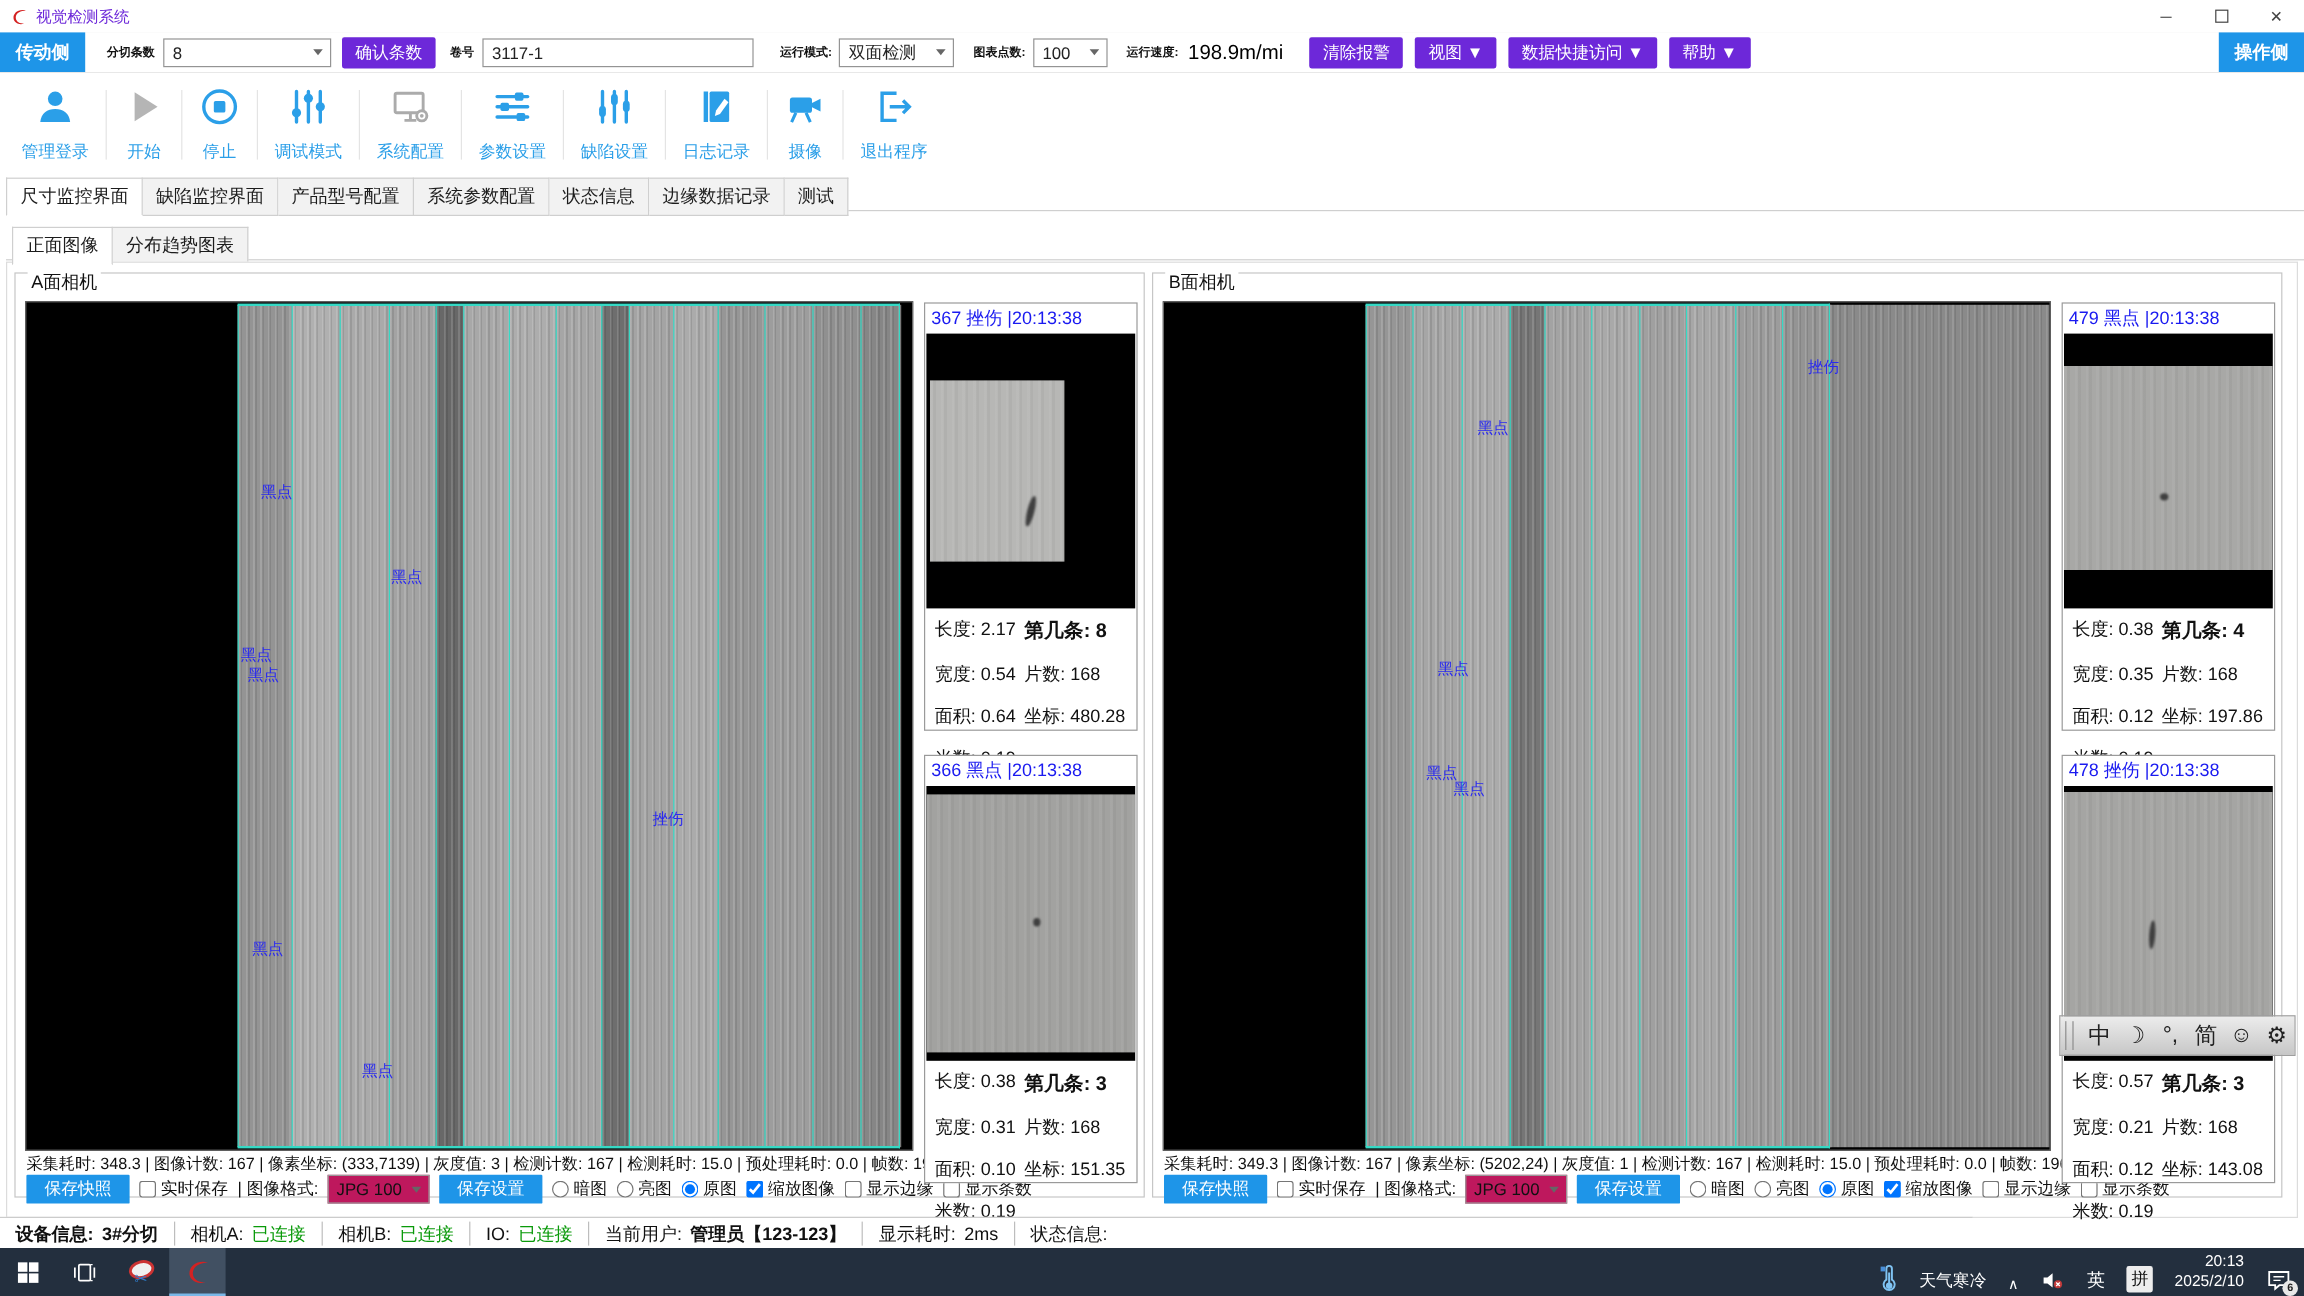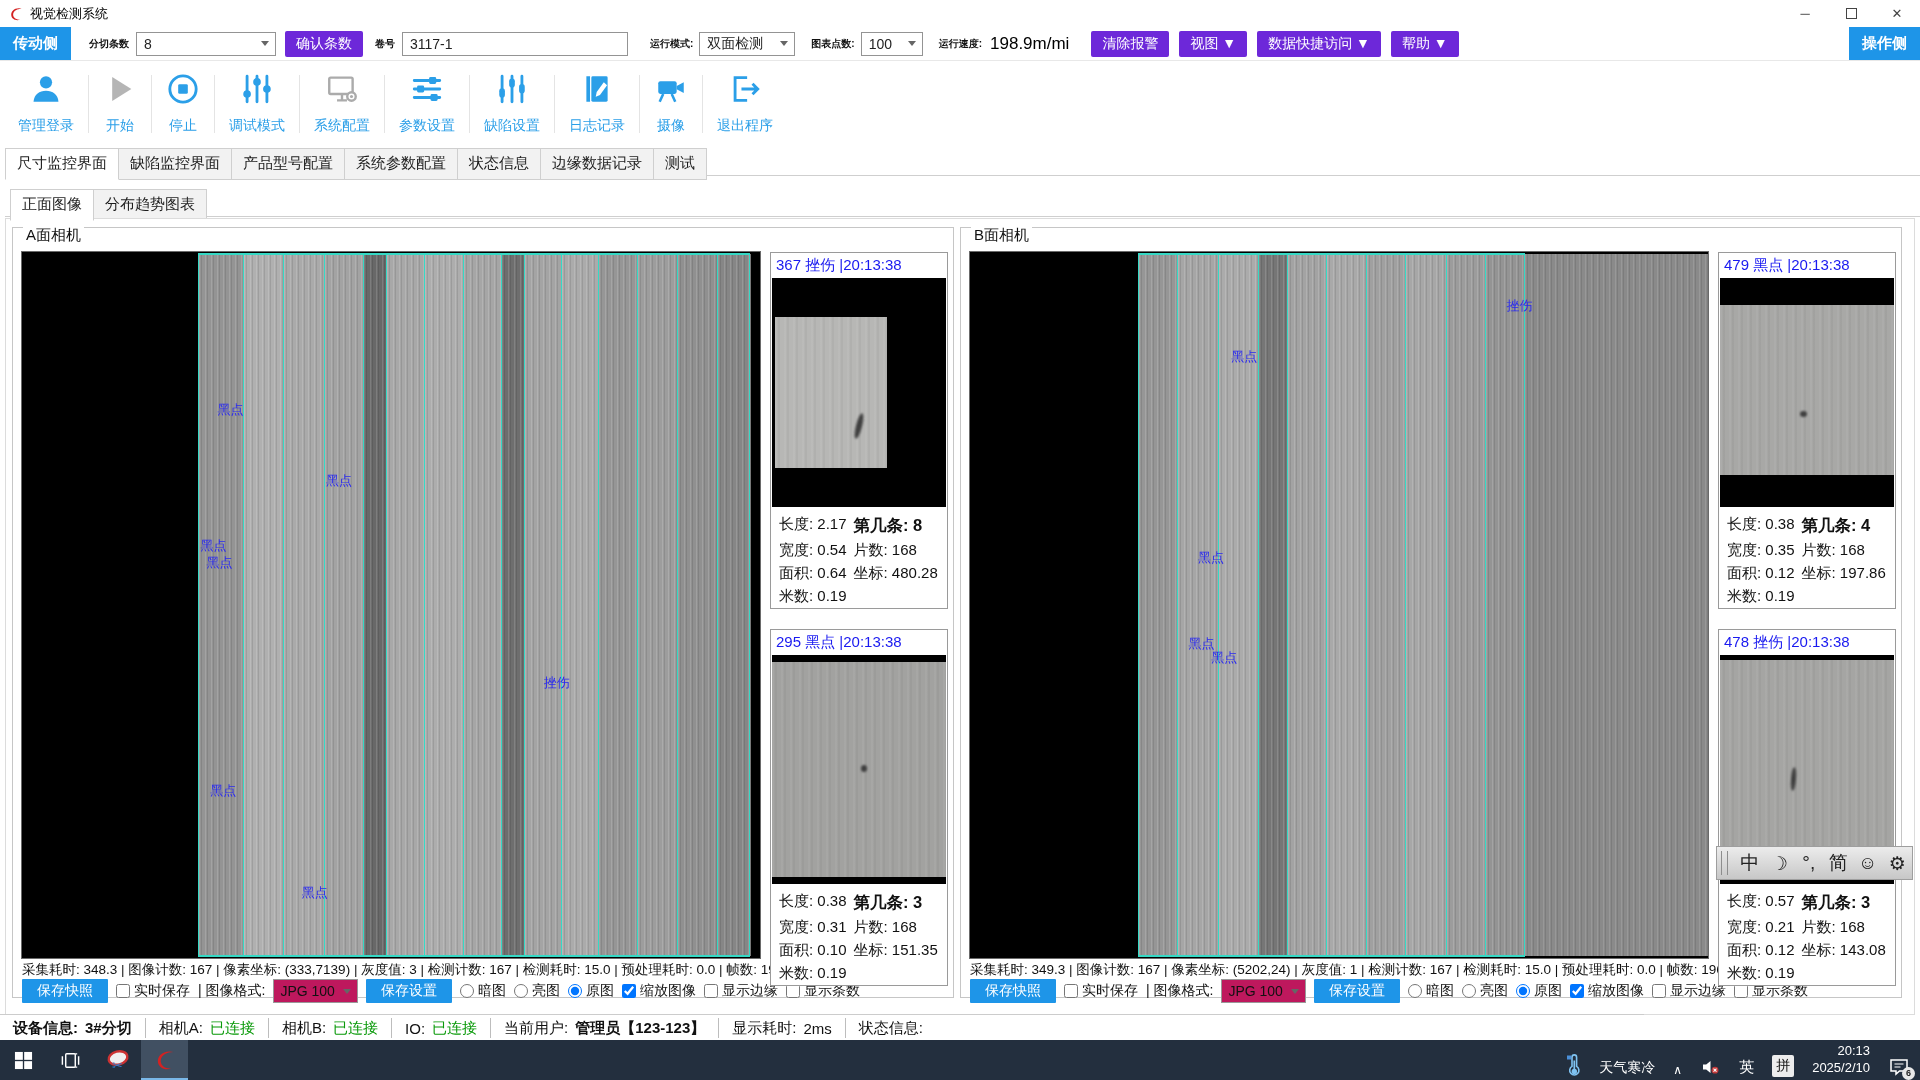--- a/index.html
+++ b/index.html
@@ -1,21 +1,21 @@
 <!DOCTYPE html>
 <html><head>
 <meta charset="utf-8">
 <style>
   html,body{margin:0;padding:0;width:1920px;height:1080px;overflow:hidden;background:#fff;
     font-family:"Liberation Sans","DejaVu Sans",sans-serif;-webkit-font-smoothing:antialiased;}
   
   #titlebar{position:absolute;left:0;top:0;width:1920px;height:27px;background:#fff;
     border-bottom:1px solid #ededed;display:flex;align-items:center;}
   #titlebar .logo{margin:0 6px 0 8px;display:flex;}
-  #titlebar .title{font-size:13px;color:#000000;}
+  #titlebar .title{font-size:13px;color:#6d28d9;}
   .win-ctrls{margin-left:auto;display:flex;height:27px;}
   .win-btn{width:46px;height:27px;display:flex;align-items:center;justify-content:center;color:#444;font-size:13px;}
   .win-btn .maxbox{width:9px;height:9px;border:1px solid #444;display:block;}
   
   #toolbar{position:absolute;left:0;top:27px;width:1920px;height:33px;background:#fff;
     border-bottom:1px solid #e8e8e8;display:flex;align-items:center;}
   .side-btn{background:#1e95e8;color:#fff;height:33px;display:flex;align-items:center;
     padding:0 13px;font-size:15px;font-weight:bold;}
   .blabel{font-size:10px;font-weight:bold;color:#111;white-space:nowrap;}
   .tb-btn{background:#6d28d9;color:#fff;font-size:14px;height:26px;display:flex;align-items:center;
@@ -58,21 +58,21 @@
   .fmt-combo{border:1px solid #999;background:#be185d;height:22px;display:flex;align-items:center;
     padding:0 4px 0 6px;font-size:14px;}
   .opt{display:flex;align-items:center;gap:4px;white-space:nowrap;}
   .opt input{margin:0;width:14px;height:14px;}
   .card{position:absolute;left:757px;width:178px;height:357px;border:1px solid #9a9a9a;background:#fff;box-sizing:border-box;}
   .card-header{color:#1a1af0;font-size:15px;padding:3px 2px 3px 5px;white-space:nowrap;}
   .thumb{height:229px;margin:0 1px;background:#000;position:relative;overflow:hidden;}
   .thumb-gray{position:absolute;
     background-image:repeating-linear-gradient(90deg,rgba(255,255,255,.05) 0 2px,rgba(0,0,0,.04) 3px 5px,rgba(255,255,255,0) 5px 9px);}
   .defect-mark{position:absolute;background:#3f3f3f;border-radius:50%;filter:blur(1px);}
-  .card-stats{display:grid;grid-template-columns:1fr 1.2fr;row-gap:4px;padding:8px 4px 6px 8px;font-size:15px;color:#111;}
+  .card-stats{display:grid;grid-template-columns:1fr 1.2fr;row-gap:16px;padding:8px 4px 6px 8px;font-size:15px;color:#111;}
   .stat{white-space:nowrap;}
   .stat.big{font-weight:bold;font-size:16.5px;}
   
   #bottom-bar{position:absolute;left:0;top:1014px;width:1644px;height:26px;background:#fff;
     border-top:1px solid #cccccc;display:flex;align-items:center;font-size:15px;color:#111;}
   .bseg{display:flex;align-items:center;gap:7px;padding:0 13px;border-right:1px solid #bdbdbd;height:20px;white-space:nowrap;}
   .bseg:last-child{border-right:none;}
   .bv-green{color:#0a9a0a;font-weight:normal;}
   .bv-bold{font-weight:bold;}
   
@@ -336,21 +336,21 @@
           <span class="stat big">第几条: 8</span>
           <span class="stat">宽度: 0.54</span>
           <span class="stat">片数: 168</span>
           <span class="stat">面积: 0.64</span>
           <span class="stat">坐标: 480.28</span>
           <span class="stat">米数: 0.19</span>
           <span class="stat"></span>
         </div>
       </div>
       <div class="card" style="top: 401px;">
-        <div class="card-header">295  黑点 |20:13:38</div>
+        <div class="card-header">366  黑点 |20:13:38</div>
         <div class="thumb">
           <div class="thumb-gray" style="left: 0%; top: 3%; width: 100%; height: 94%; background-color: rgb(162, 162, 160);">
             <div class="defect-mark" style="left: 51%; top: 47.8723%; width: 6px; height: 7px; transform: rotate(0deg);"></div>
           </div>
         </div>
         <div class="card-stats">
           <span class="stat">长度: 0.38</span>
           <span class="stat big">第几条: 3</span>
           <span class="stat">宽度: 0.31</span>
           <span class="stat">片数: 168</span>

